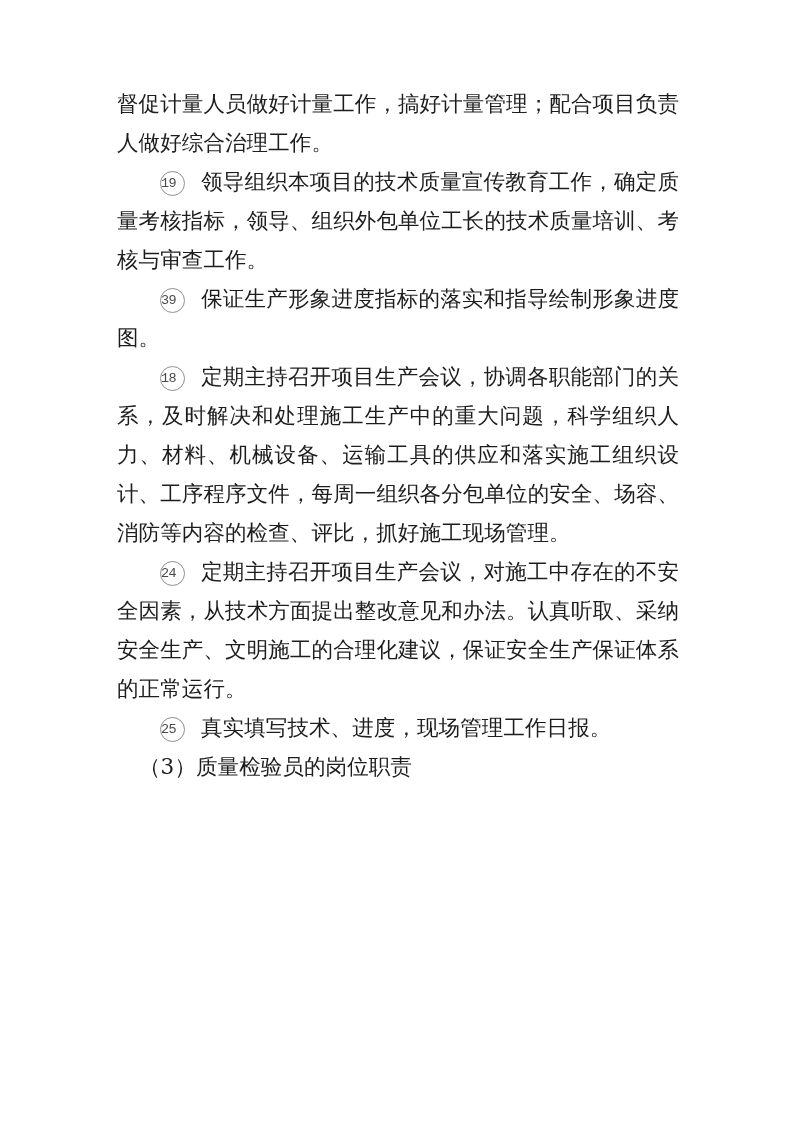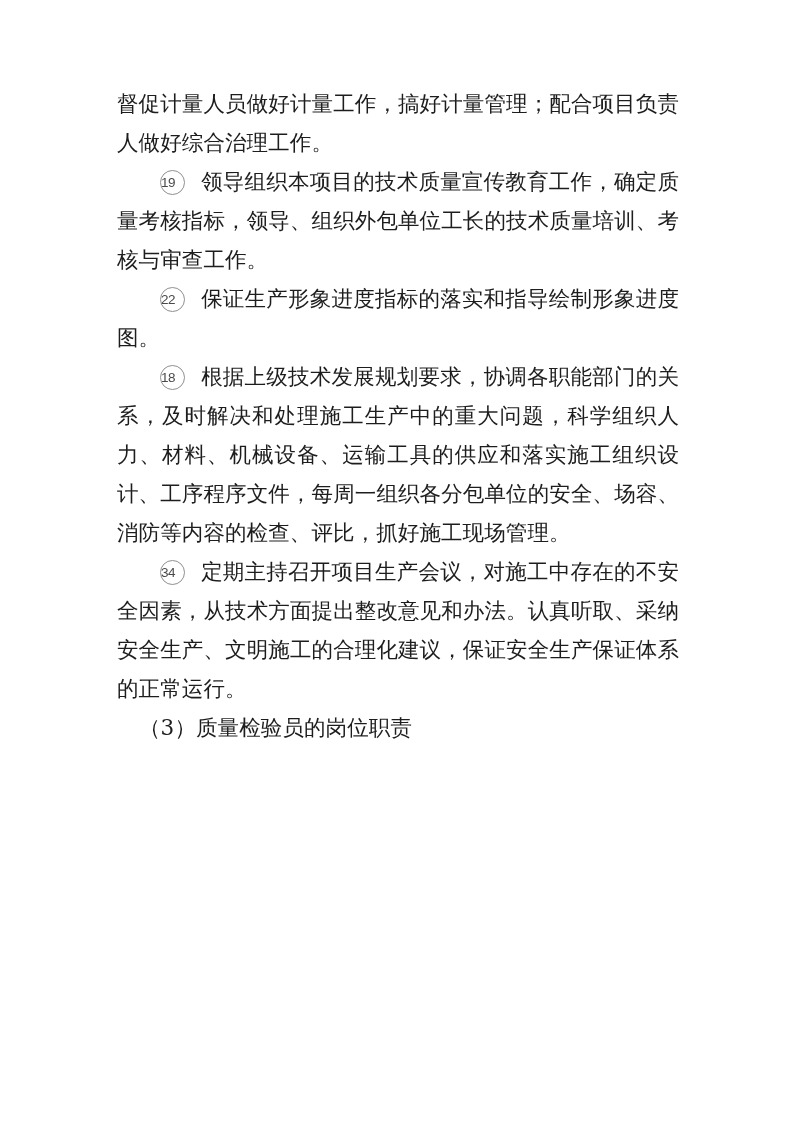--- a/index.html
+++ b/index.html
@@ -56,21 +56,21 @@
 
   
   .marker {
     display: inline-block;
     width: 25px;
     height: 25px;
     line-height: 23px;
     border: 1px solid #8f8f8f;
     border-radius: 50%;
     text-align: center;
-    font-family: Liberation Sans, sans-serif;
+    font-family: Liberation Mono, monospace;
     font-size: 14px;
     color: #4a4a4a;
     vertical-align: 2px;
     text-indent: 0;
     margin-right: 16px;
     box-sizing: border-box;
   }
   .marker.wide {
     font-size: 13.5px;
     letter-spacing: -0.5px;
@@ -98,31 +98,34 @@
       <span>督促计量人员做好计量工作，搞好计量管理；配合项目负责人做好综合治理工作。</span>
     </p>
 
     <p class="para indent">
       <span class="marker wide">19</span><span>领导组织本项目的技术质量宣传教育工作，确定质量考核指标，领导、组织外包单位工长的技术质量培训、考核与审查工作。</span>
     </p>
 
 
 
     <p class="para indent">
-      <span class="marker wide">22</span><span>保证生产形象进度指标的落实和指导绘制形象进度图。</span>
+      <span class="marker wide">39</span><span>保证生产形象进度指标的落实和指导绘制形象进度图。</span>
     </p>
 
     <p class="para indent">
-      <span class="marker wide">18</span><span>根据上级技术发展规划要求，协调各职能部门的关系，及时解决和处理施工生产中的重大问题，科学组织人力、材料、机械设备、运输工具的供应和落实施工组织设计、工序程序文件，每周一组织各分包单位的安全、场容、消防等内容的检查、评比，抓好施工现场管理。</span>
+      <span class="marker wide">18</span><span>定期主持召开项目生产会议，协调各职能部门的关系，及时解决和处理施工生产中的重大问题，科学组织人力、材料、机械设备、运输工具的供应和落实施工组织设计、工序程序文件，每周一组织各分包单位的安全、场容、消防等内容的检查、评比，抓好施工现场管理。</span>
     </p>
 
     <p class="para indent">
-      <span class="marker wide">34</span><span>定期主持召开项目生产会议，对施工中存在的不安全因素，从技术方面提出整改意见和办法。认真听取、采纳安全生产、文明施工的合理化建议，保证安全生产保证体系的正常运行。</span>
+      <span class="marker wide">24</span><span>定期主持召开项目生产会议，对施工中存在的不安全因素，从技术方面提出整改意见和办法。认真听取、采纳安全生产、文明施工的合理化建议，保证安全生产保证体系的正常运行。</span>
     </p>
 
+    <p class="para indent">
+      <span class="marker wide">25</span><span>真实填写技术、进度，现场管理工作日报。</span>
+    </p>
 
     <p class="para heading">
       <span>（3）质量检验员的岗位职责</span>
     </p>
 
   </div>
 
   <div class="page-number">9</div>
 
 </div>

